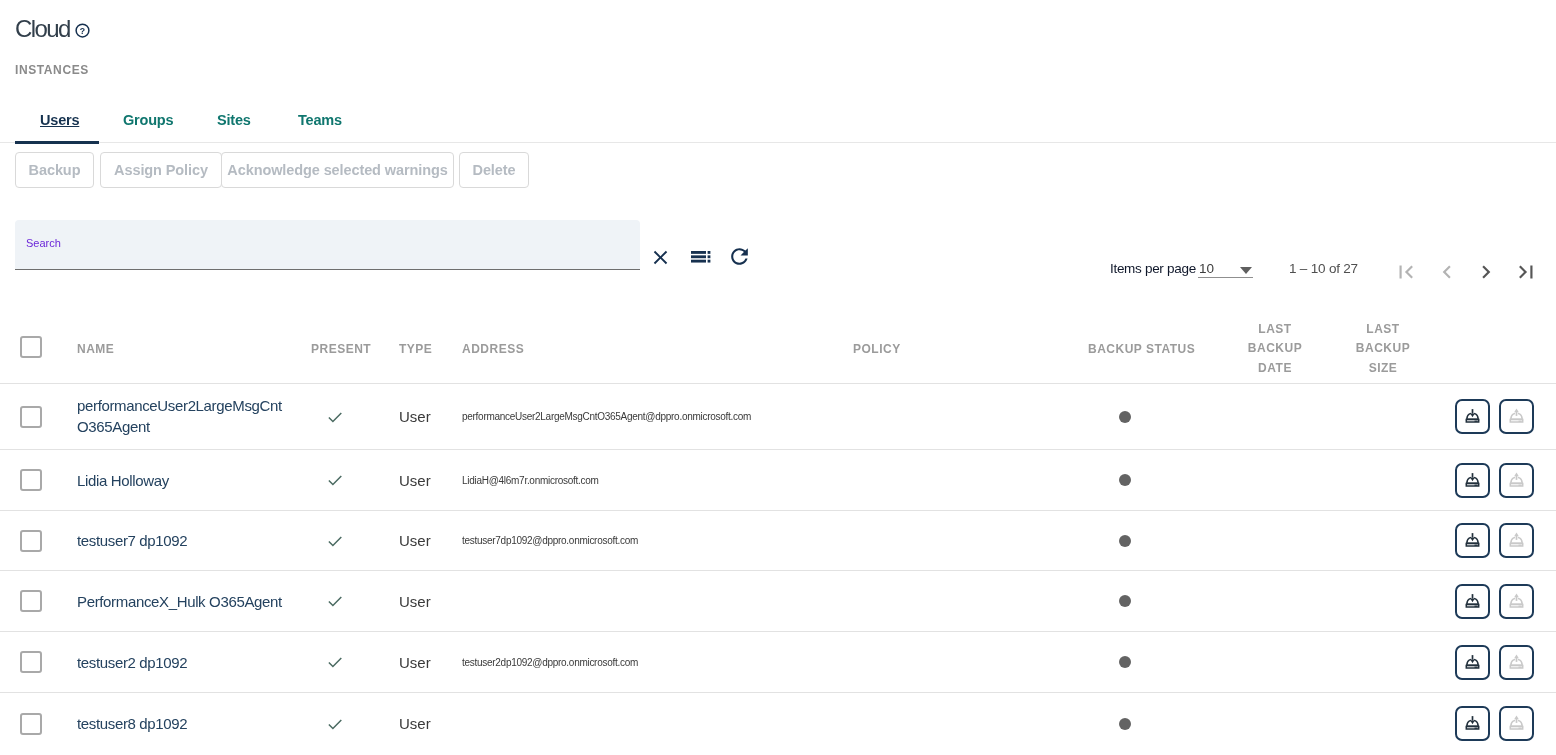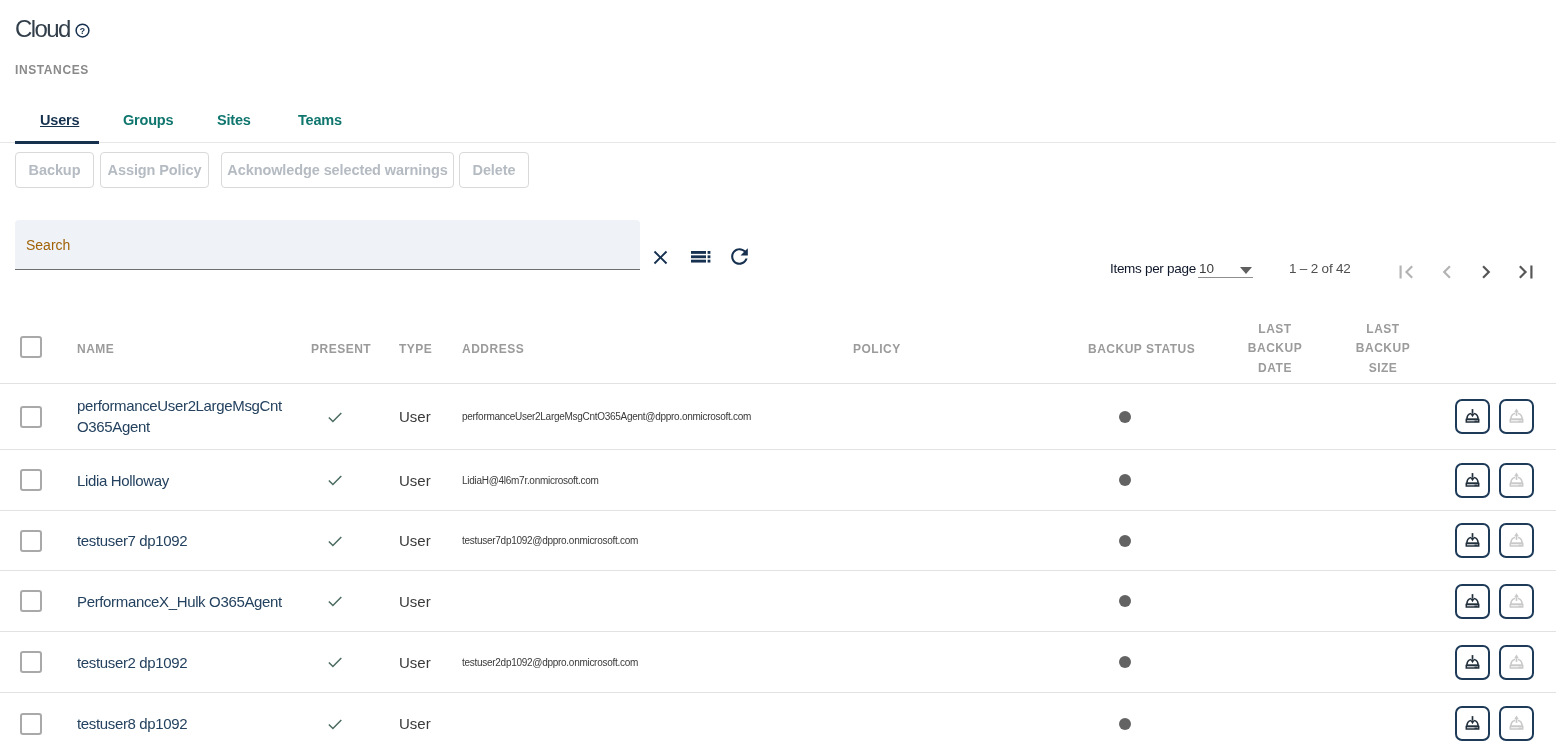--- a/index.html
+++ b/index.html
@@ -28,26 +28,26 @@
 <div class="abs" style="left:15px; top:63px; font-size:12px; font-weight:bold; color:#8a8a8a; letter-spacing:0.6px;">INSTANCES</div>
 
 <div class="abs" style="left:0; top:142px; width:1556px; height:1px; background:#e7e7e7;"></div>
 <div class="tab" style="left:40px; color:#16324f; text-decoration:underline;">Users</div>
 <div class="tab" style="left:123px;">Groups</div>
 <div class="tab" style="left:217px;">Sites</div>
 <div class="tab" style="left:298px;">Teams</div>
 <div class="abs" style="left:15px; top:141px; width:84px; height:3px; background:#16324f;"></div>
 
 <div class="topbtn" style="left:15px; width:79px;">Backup</div>
-<div class="topbtn" style="left:100px; width:109px;">Assign Policy</div>
+<div class="topbtn" style="left:100px; width:122px;">Assign Policy</div>
 <div class="topbtn" style="left:221px; width:233px;">Acknowledge selected warnings</div>
 <div class="topbtn" style="left:459px; width:70px;">Delete</div>
 
 <div class="abs" style="left:15px; top:220px; width:625px; height:50px; background:#eff3f7; border-bottom:1px solid #6e6e6e; border-radius:4px 4px 0 0;"></div>
-<div class="abs" style="left:26px; top:237px; font-size:14px; color:#a16207;">Search</div>
+<div class="abs" style="left:26px; top:237px; font-size:11px; color:#6d28d9;">Search</div>
 
 <svg class="abs" style="left:649px; top:245.5px;" width="23" height="23" viewBox="0 0 24 24">
   <path d="M19 6.4 17.6 5 12 10.6 6.4 5 5 6.4 10.6 12 5 17.6 6.4 19 12 13.4 17.6 19 19 17.6 13.4 12z" fill="#16304f"></path>
 </svg>
 <svg class="abs" style="left:691px; top:251px;" width="20" height="12" viewBox="0 0 20 12">
   <g fill="#16304f">
     <rect x="0" y="0" width="15" height="2.85"></rect>
     <rect x="0" y="4.35" width="15" height="2.85"></rect>
     <rect x="0" y="8.7" width="15" height="2.85"></rect>
     <rect x="16.6" y="0" width="2.8" height="2.85"></rect>
@@ -56,21 +56,21 @@
   </g>
 </svg>
 <svg class="abs" style="left:727.4px; top:243.7px;" width="25" height="25" viewBox="0 0 24 24">
   <path fill="#16304f" d="M17.65 6.35C16.2 4.9 14.21 4 12 4c-4.42 0-7.99 3.58-8 8s3.57 8 7.99 8c3.73 0 6.84-2.55 7.73-6h-2.08c-.82 2.33-3.04 4-5.65 4-3.31 0-6-2.69-6-6s2.69-6 6-6c1.66 0 3.14.69 4.22 1.78L13 11h7V4l-2.35 2.35z"></path>
 </svg>
 
 <div class="abs" style="left:1110px; top:261px; font-size:13.5px; color:#0f172a; letter-spacing:-0.3px;">Items per page</div>
 <div class="abs" style="left:1199px; top:261px; font-size:13.5px; color:#3d3d3d;">10</div>
 <div class="abs" style="left:1240px; top:267px; width:0; height:0; border-left:6px solid transparent; border-right:6px solid transparent; border-top:7px solid #5f5f5f;"></div>
 <div class="abs" style="left:1198px; top:277px; width:55px; height:1px; background:#8f8f8f;"></div>
-<div class="abs" style="left:1289px; top:261px; font-size:13.5px; color:#4f4f4f; letter-spacing:-0.2px;">1 – 2 of 42</div>
+<div class="abs" style="left:1289px; top:261px; font-size:13.5px; color:#4f4f4f; letter-spacing:-0.2px;">1 – 10 of 27</div>
 <svg class="abs" style="left:1392.6px; top:259.2px;" width="26" height="26" viewBox="0 0 24 24">
     <path fill="#b3b3b3" d="M18.41 16.59 13.82 12l4.59-4.59L17 6l-6 6 6 6 1.41-1.41zM6 6h2v12H6V6z"></path>
   </svg>
 <svg class="abs" style="left:1433.6px; top:258.8px;" width="26" height="26" viewBox="0 0 24 24">
     <path fill="#b3b3b3" d="M15.41 7.41 14 6l-6 6 6 6 1.41-1.41L10.83 12z"></path>
   </svg>
 <svg class="abs" style="left:1473px; top:258.8px;" width="26" height="26" viewBox="0 0 24 24">
     <path fill="#565656" d="M10 6 8.59 7.41 13.17 12l-4.58 4.59L10 18l6-6z"></path>
   </svg>
 <svg class="abs" style="left:1512.5px; top:259px;" width="26" height="26" viewBox="0 0 24 24">

